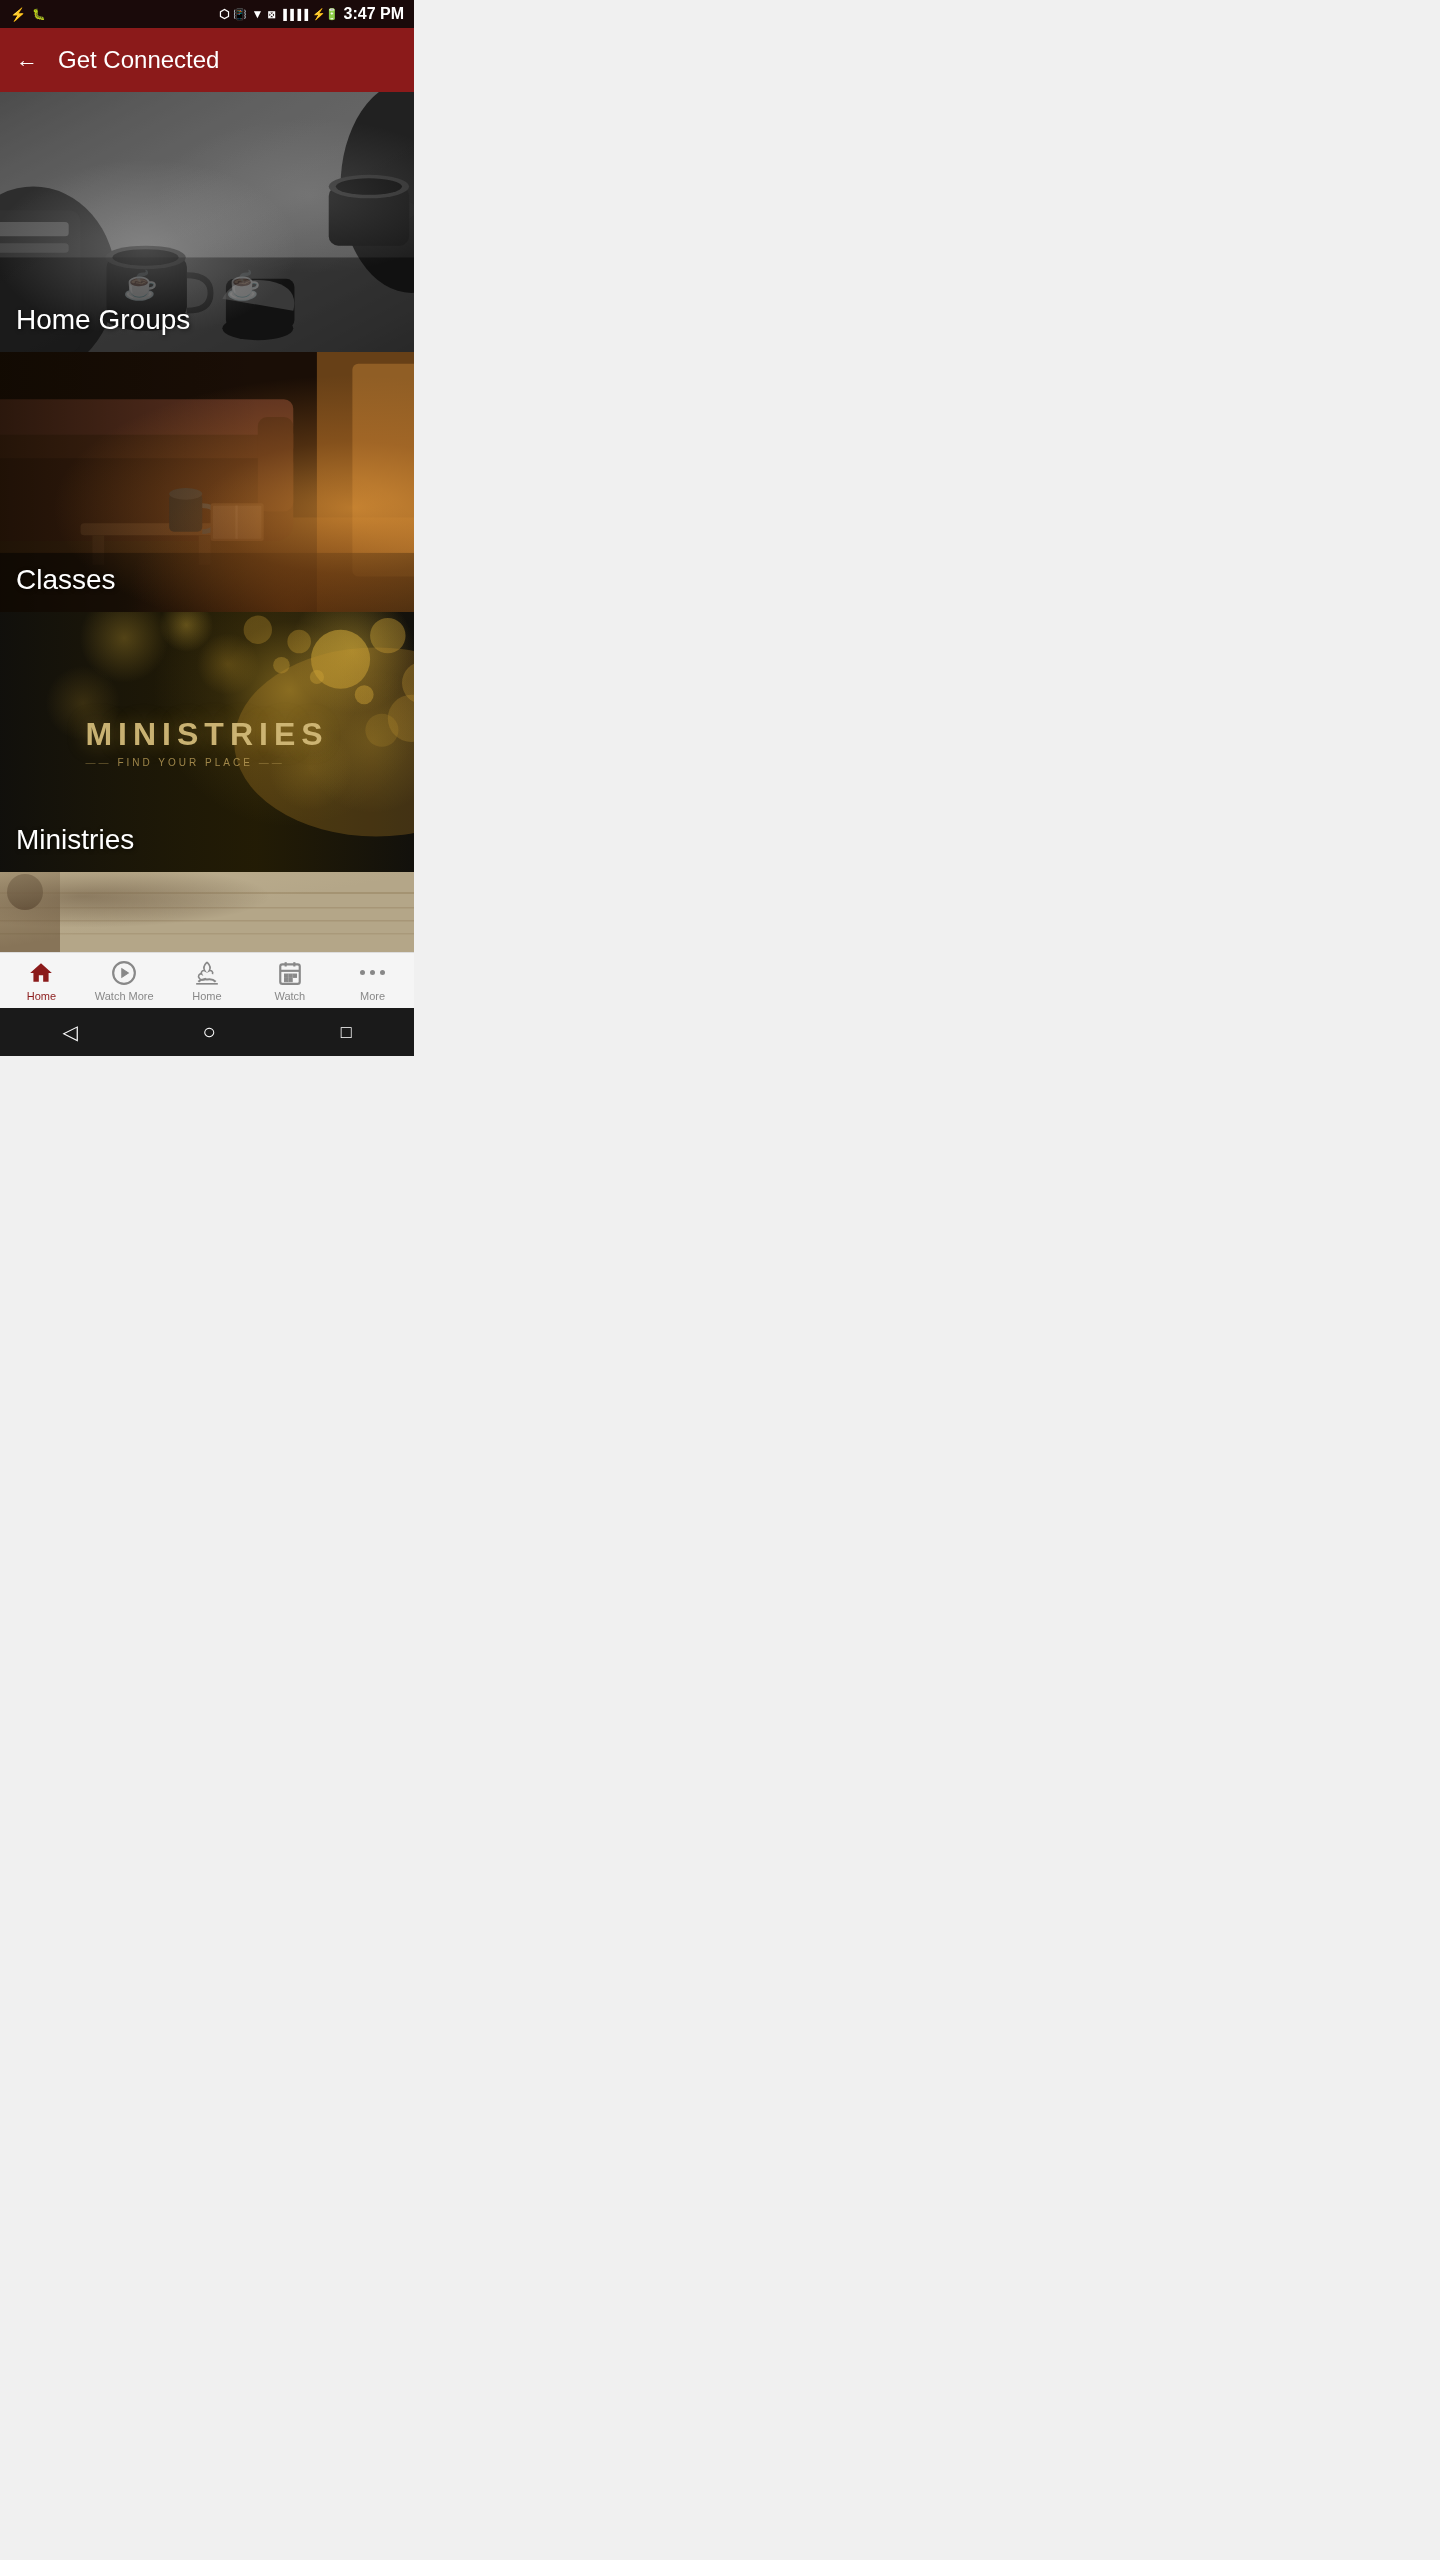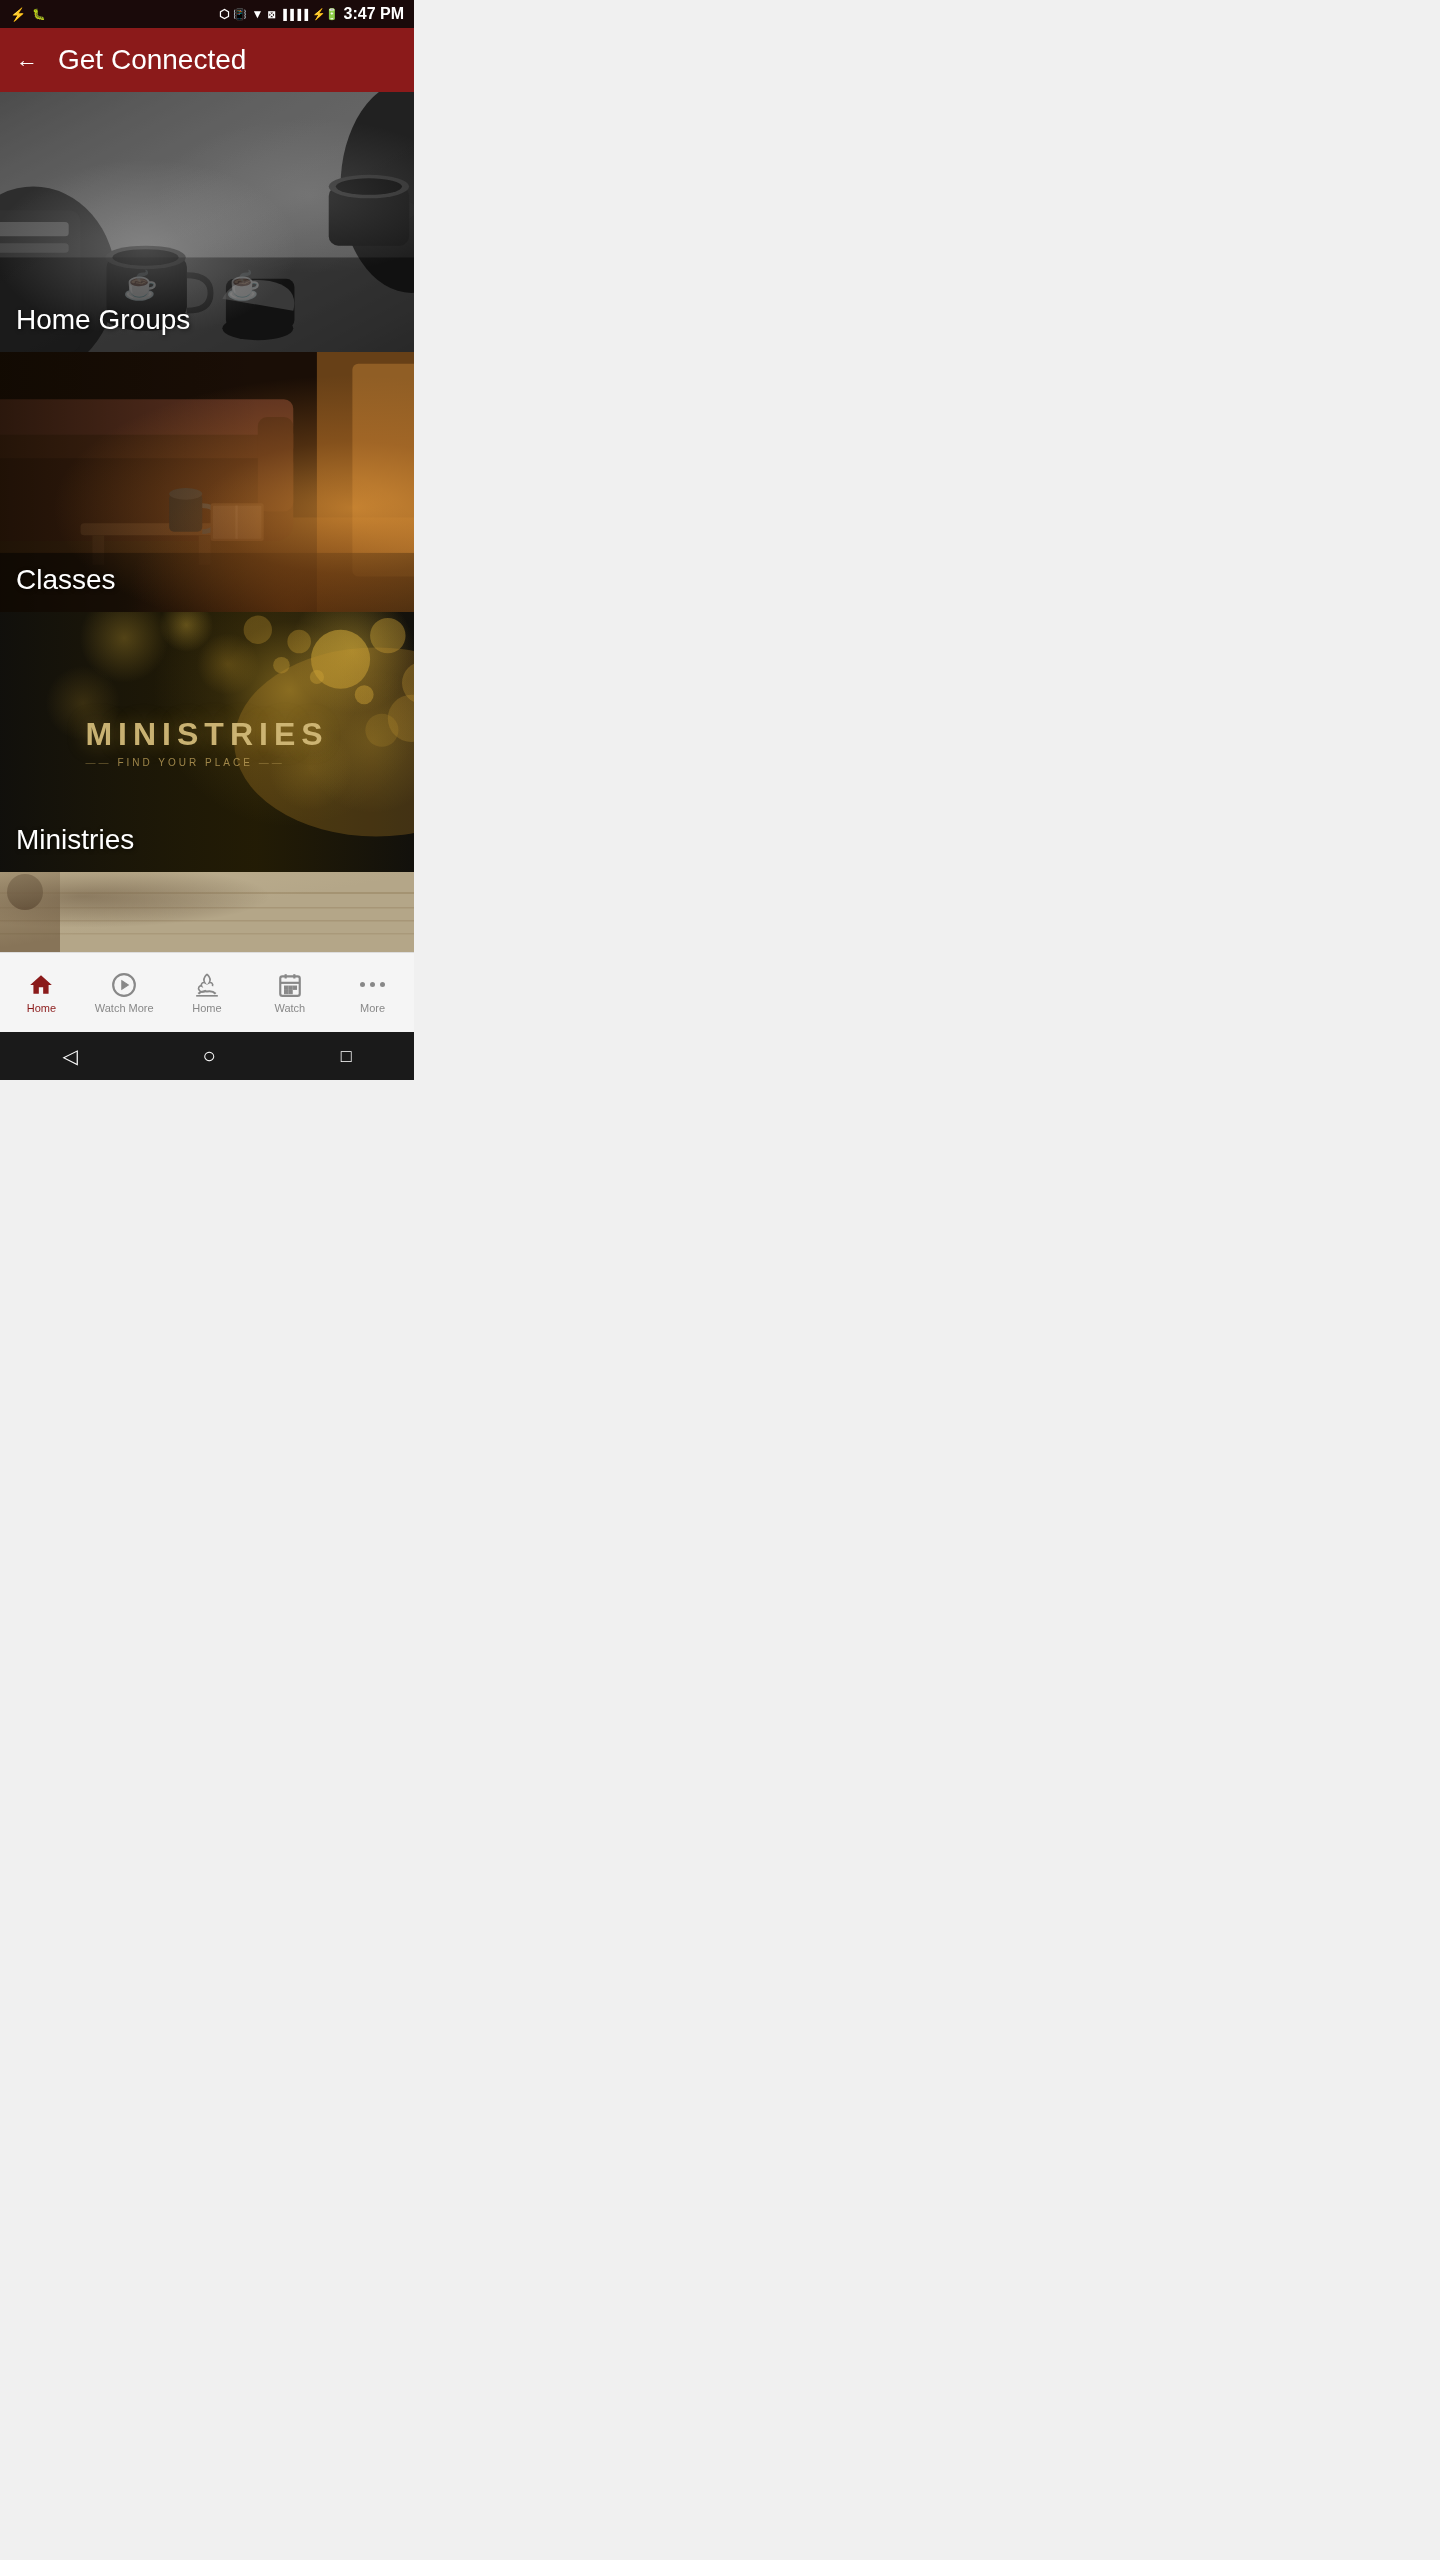--- a/index.html
+++ b/index.html
@@ -51,21 +51,21 @@
       gap: 20px;
     }
 
     .back-arrow {
       font-size: 22px;
       color: white;
       cursor: pointer;
     }
 
     .header-title {
-      font-size: 28px;
+      font-size: 24px;
       font-weight: 400;
       color: white;
     }
 
     
     .content-area {
       flex: 1;
       overflow-y: auto;
     }
 
@@ -212,21 +212,21 @@
       font-size: 28px;
       font-weight: 400;
       text-shadow: 1px 1px 4px rgba(0,0,0,0.6);
       z-index: 2;
     }
 
     
     .bottom-nav {
       background: #f5f5f5;
       border-top: 1px solid #ddd;
-      height: 80px;
+      height: 56px;
       display: flex;
       align-items: center;
       justify-content: space-around;
       position: sticky;
       bottom: 0;
     }
 
     .nav-item {
       display: flex;
       flex-direction: column;

